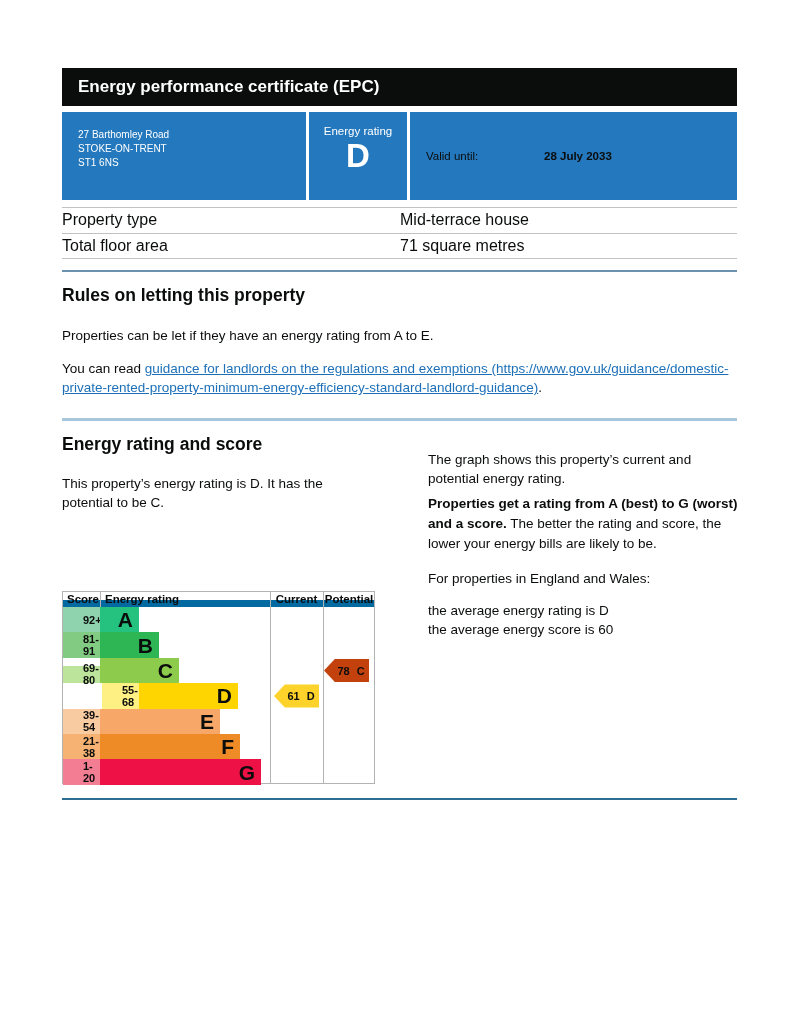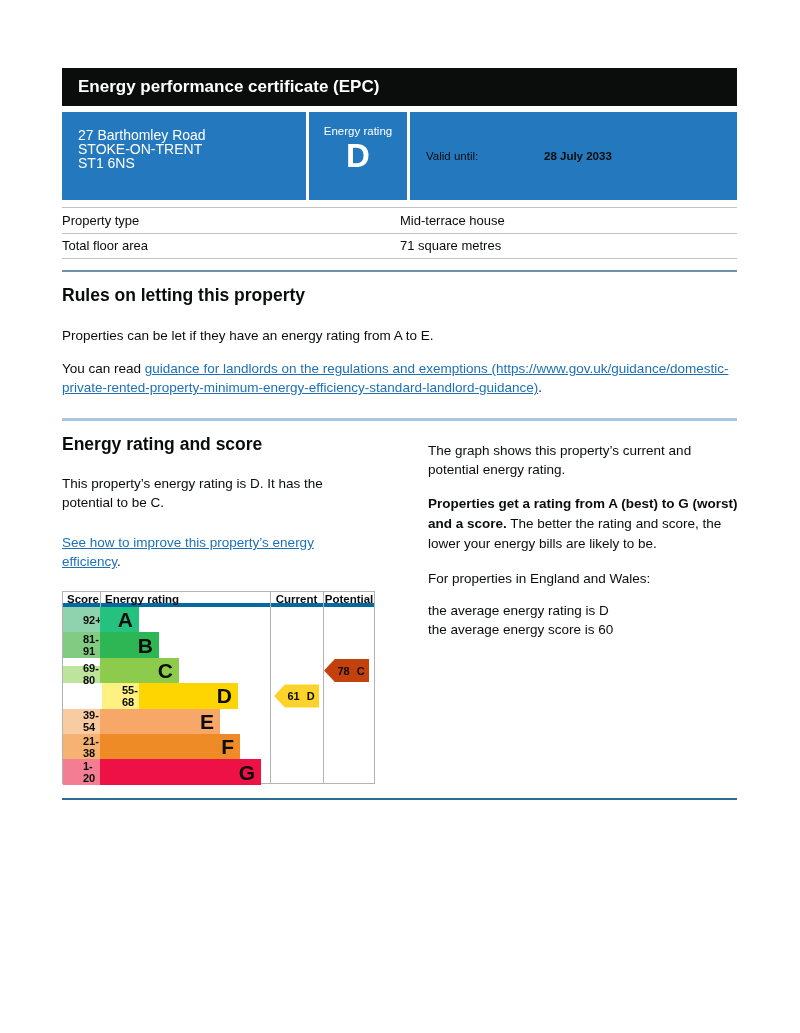--- a/index.html
+++ b/index.html
@@ -8,59 +8,59 @@
   .abs { position:absolute; }
   .pre { white-space:pre-line; }
 
   
   .black-bar { left:62px; top:68px; width:675px; height:38px; background:#0b0c0c; color:#fff;
     display:flex; align-items:center; padding-left:16px; font-size:17px; font-weight:bold; }
 
   
   .blue-panel { left:62px; top:112px; width:675px; height:88px; display:flex; gap:3px; }
   .blue-cell { background:#2478bd; color:#fff; }
-  .addr-cell { width:244px; padding:16px 0 0 16px; font-size:14px; line-height:14px; }
+  .addr-cell { width:244px; padding:16px 0 0 16px; font-size:10px; line-height:14px; }
   .rating-cell { width:98px; display:flex; flex-direction:column; align-items:center; padding-top:13px; }
   .rating-label { font-size:11.5px; }
   .rating-letter { font-size:33px; font-weight:bold; line-height:38px; }
   .validity-cell { flex:1; display:flex; flex-direction:column; gap:3px; background:#fff; }
   .validity-row { flex:1; background:#2478bd; display:flex; align-items:center; padding-left:16px; font-size:11.5px; }
   .validity-row .lbl { width:118px; }
   .validity-row .val { font-weight:bold; }
 
   
-  .prop-table { left:62px; top:207px; width:675px; border-top:1px solid #c2c2c2; font-size:13px; }
+  .prop-table { left:62px; top:207px; width:675px; border-top:1px solid #c2c2c2; font-size:16px; }
   .prop-row { height:25.5px; border-bottom:1px solid #c2c2c2; display:flex; align-items:center; }
   .prop-row .lbl { width:338px; }
 
   .rule1 { left:62px; top:270px; width:675px; height:2px; background:#6b93af; }
   .rule2 { left:62px; top:418px; width:675px; height:3px; background:#a9c7dc; }
   .rule3 { left:62px; top:798px; width:675px; height:2px; background:#2f6e93; }
 
   h2 { font-size:17.5px; font-weight:bold; color:#0b0c0c; }
   .body-txt { font-size:13.5px; line-height:19px; }
   a, .link { color:#1d70b8; text-decoration:underline; cursor:pointer; }
 
   .rules-head { left:62px; top:285px; }
   .rules-p1 { left:62px; top:326px; width:675px; }
   .rules-p2 { left:62px; top:359px; width:680px; }
 
   .sec2 { left:62px; top:434px; width:675px; height:157px; }
   .sec2-head { left:0; top:0; }
   .sec2-p1 { left:0; top:40px; width:330px; }
   .sec2-link { left:0; top:99px; width:330px; }
-  .rcol-p1 { left:366px; top:7px; width:309px; }
+  .rcol-p1 { left:366px; top:16px; width:309px; }
   .rcol-p2 { left:366px; top:60px; width:311px; line-height:20px; }
   .rcol-p3 { left:366px; top:135px; width:309px; }
   .rcol-p4 { left:366px; top:167px; width:309px; }
   .b { font-weight:bold; }
 
   
   .chart { left:62px; top:591px; width:313px; height:193px; border:1px solid #b3b3b3; background:#fff; }
-  .chart-header { position:absolute; left:0; top:0; width:100%; height:15px; border-bottom:4px solid #0369a1;
+  .chart-header { position:absolute; left:0; top:0; width:100%; height:15px; border-bottom:7px solid #0369a1;
      font-size:11.5px; font-weight:bold; }
   .ch-score { position:absolute; left:4px; top:1px; }
   .ch-rating { position:absolute; left:42px; top:1px; }
   .ch-current { position:absolute; left:207px; width:53px; text-align:center; top:1px; }
   .ch-potential { position:absolute; left:260px; width:52px; text-align:center; top:1px; }
   .vline { position:absolute; top:0; bottom:0; width:1px; background:#b3b3b3; }
   .vline-score { position:absolute; left:37px; top:0; height:15px; width:1px; background:#b3b3b3; }
   .bands { position:absolute; left:0; top:15px; width:100%; }
   .band-row { display:flex; height:25.4px; }
   .band-score { width:37px; font-size:11px; font-weight:bold; display:flex; align-items:center; padding-left:20px; }
@@ -110,22 +110,20 @@
 <p class="abs body-txt rules-p1">Properties can be let if they have an energy rating from A to E.</p>
 <p class="abs body-txt rules-p2 pre"><span>You can read </span><a class="pre">guidance for landlords on the regulations and exemptions (https://www.gov.uk/guidance/domestic-
 private-rented-property-minimum-energy-efficiency-standard-landlord-guidance)</a><span>.</span></p>
 
 <div class="abs rule2"></div>
 
 <div class="abs sec2">
   <h2 class="abs sec2-head">Energy rating and score</h2>
   <p class="abs body-txt sec2-p1 pre">This property’s energy rating is D. It has the
 potential to be C.</p>
-  <p class="abs body-txt sec2-link"><a class="pre">See how to improve this property’s energy
-efficiency</a><span>.</span></p>
 
   <p class="abs body-txt rcol-p1 pre">The graph shows this property’s current and
 potential energy rating.</p>
   <p class="abs body-txt rcol-p2 pre"><span class="b pre">Properties get a rating from A (best) to G (worst)
 and a score.</span><span class="pre"> The better the rating and score, the
 lower your energy bills are likely to be.</span></p>
   <p class="abs body-txt rcol-p3">For properties in England and Wales:</p>
   <p class="abs body-txt rcol-p4 pre">the average energy rating is D
 the average energy score is 60</p>
 </div>

